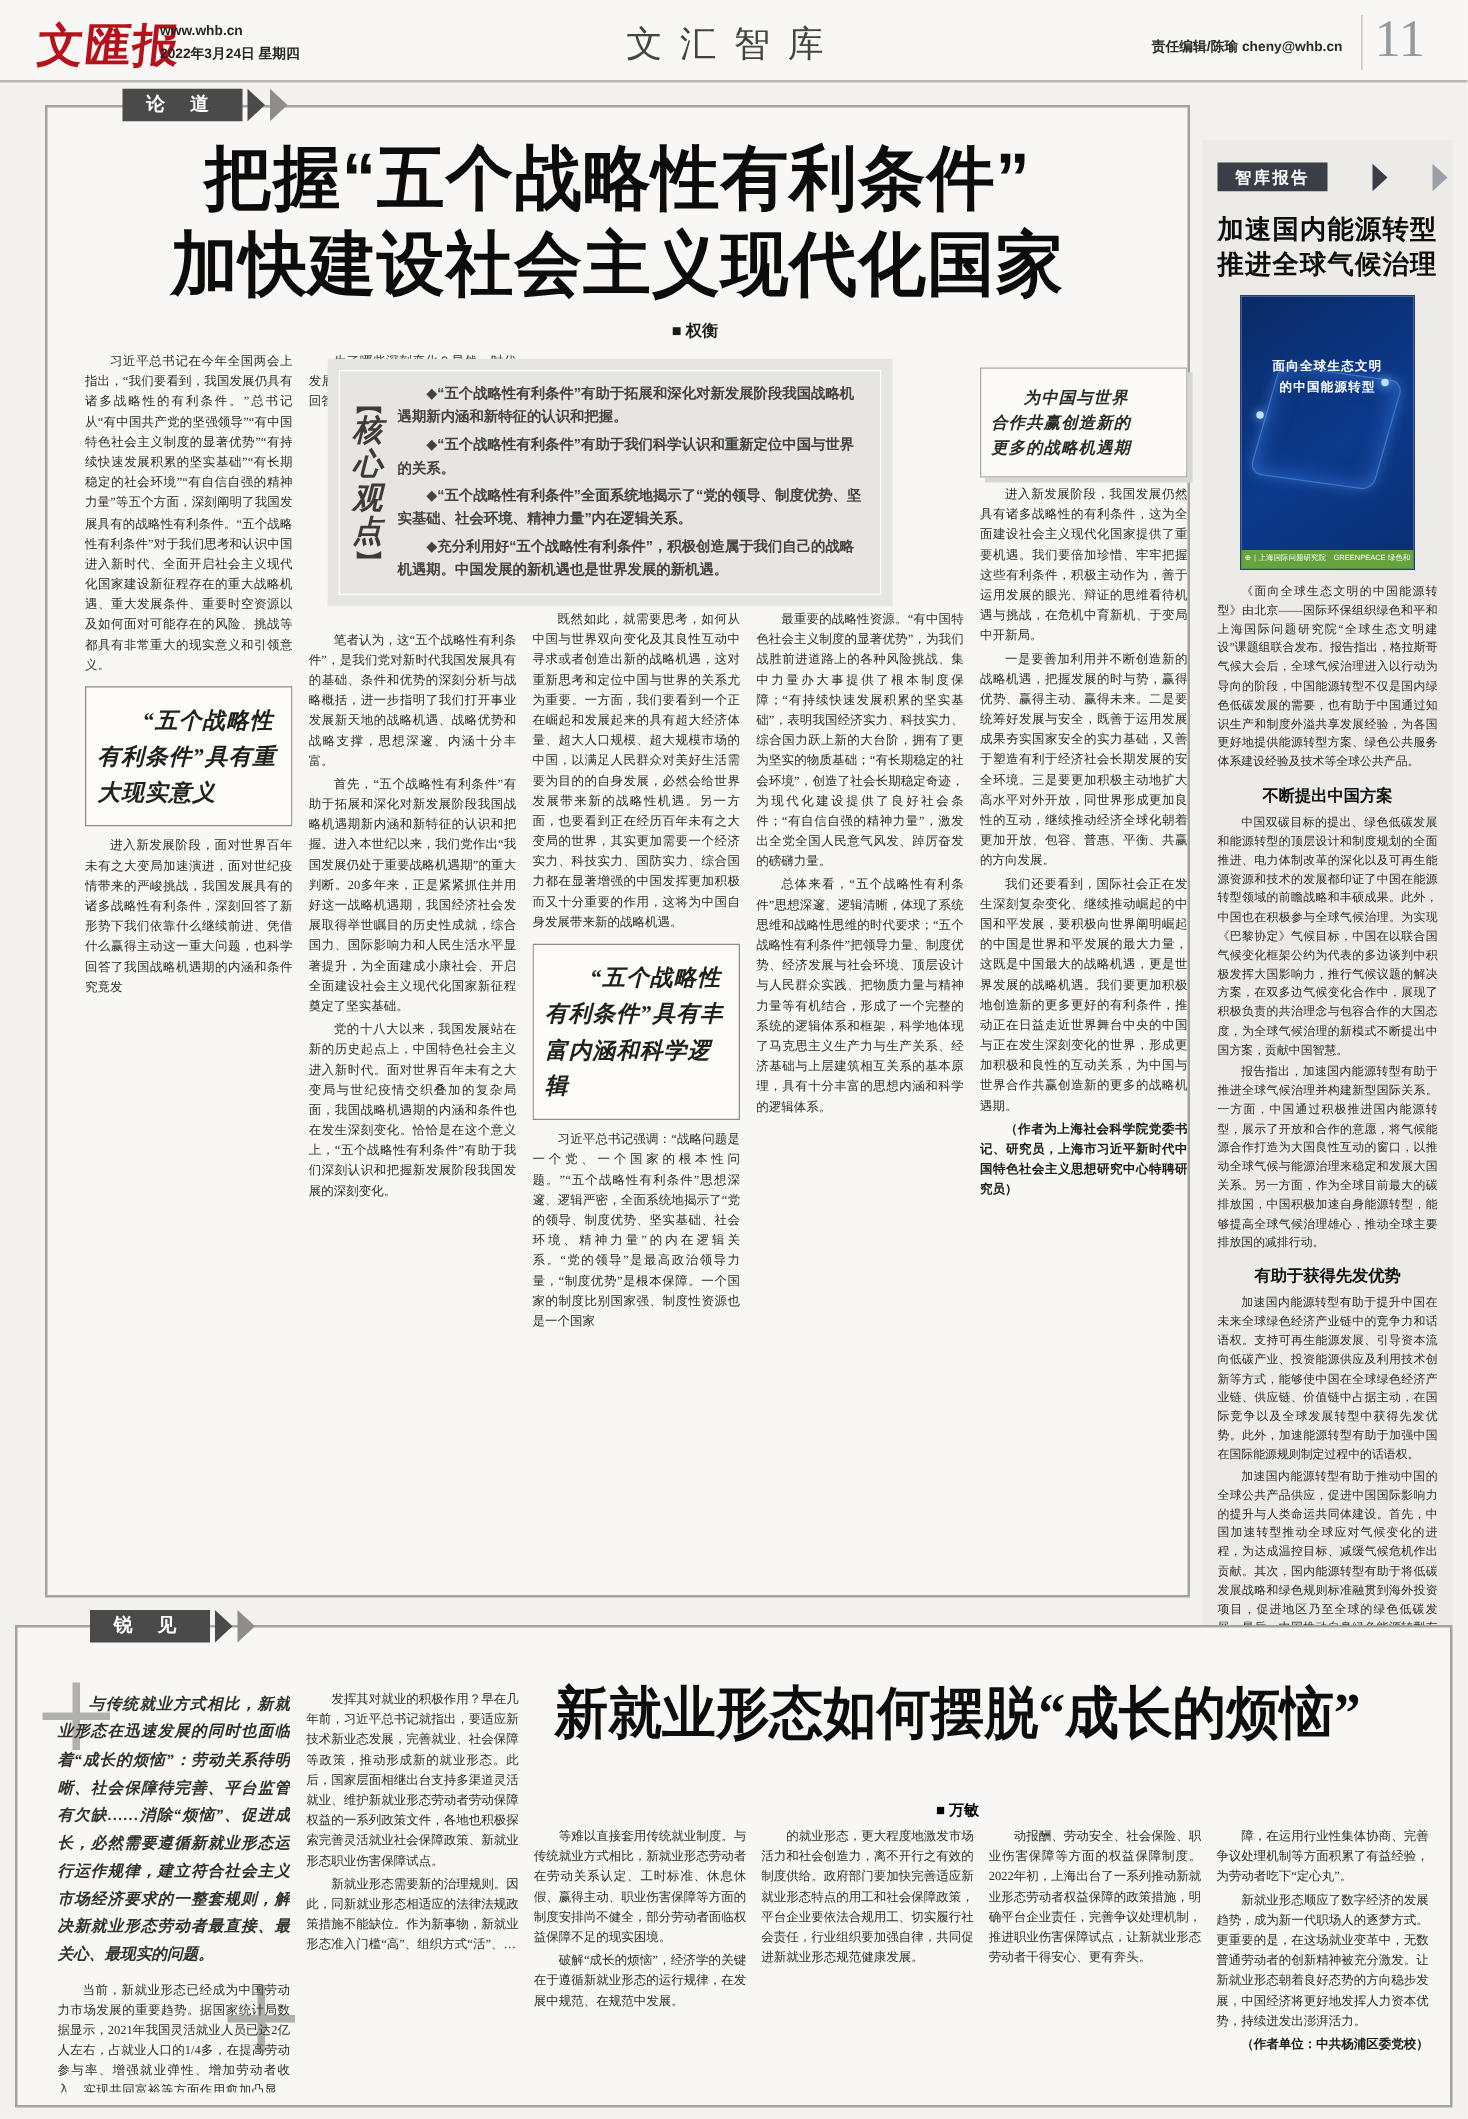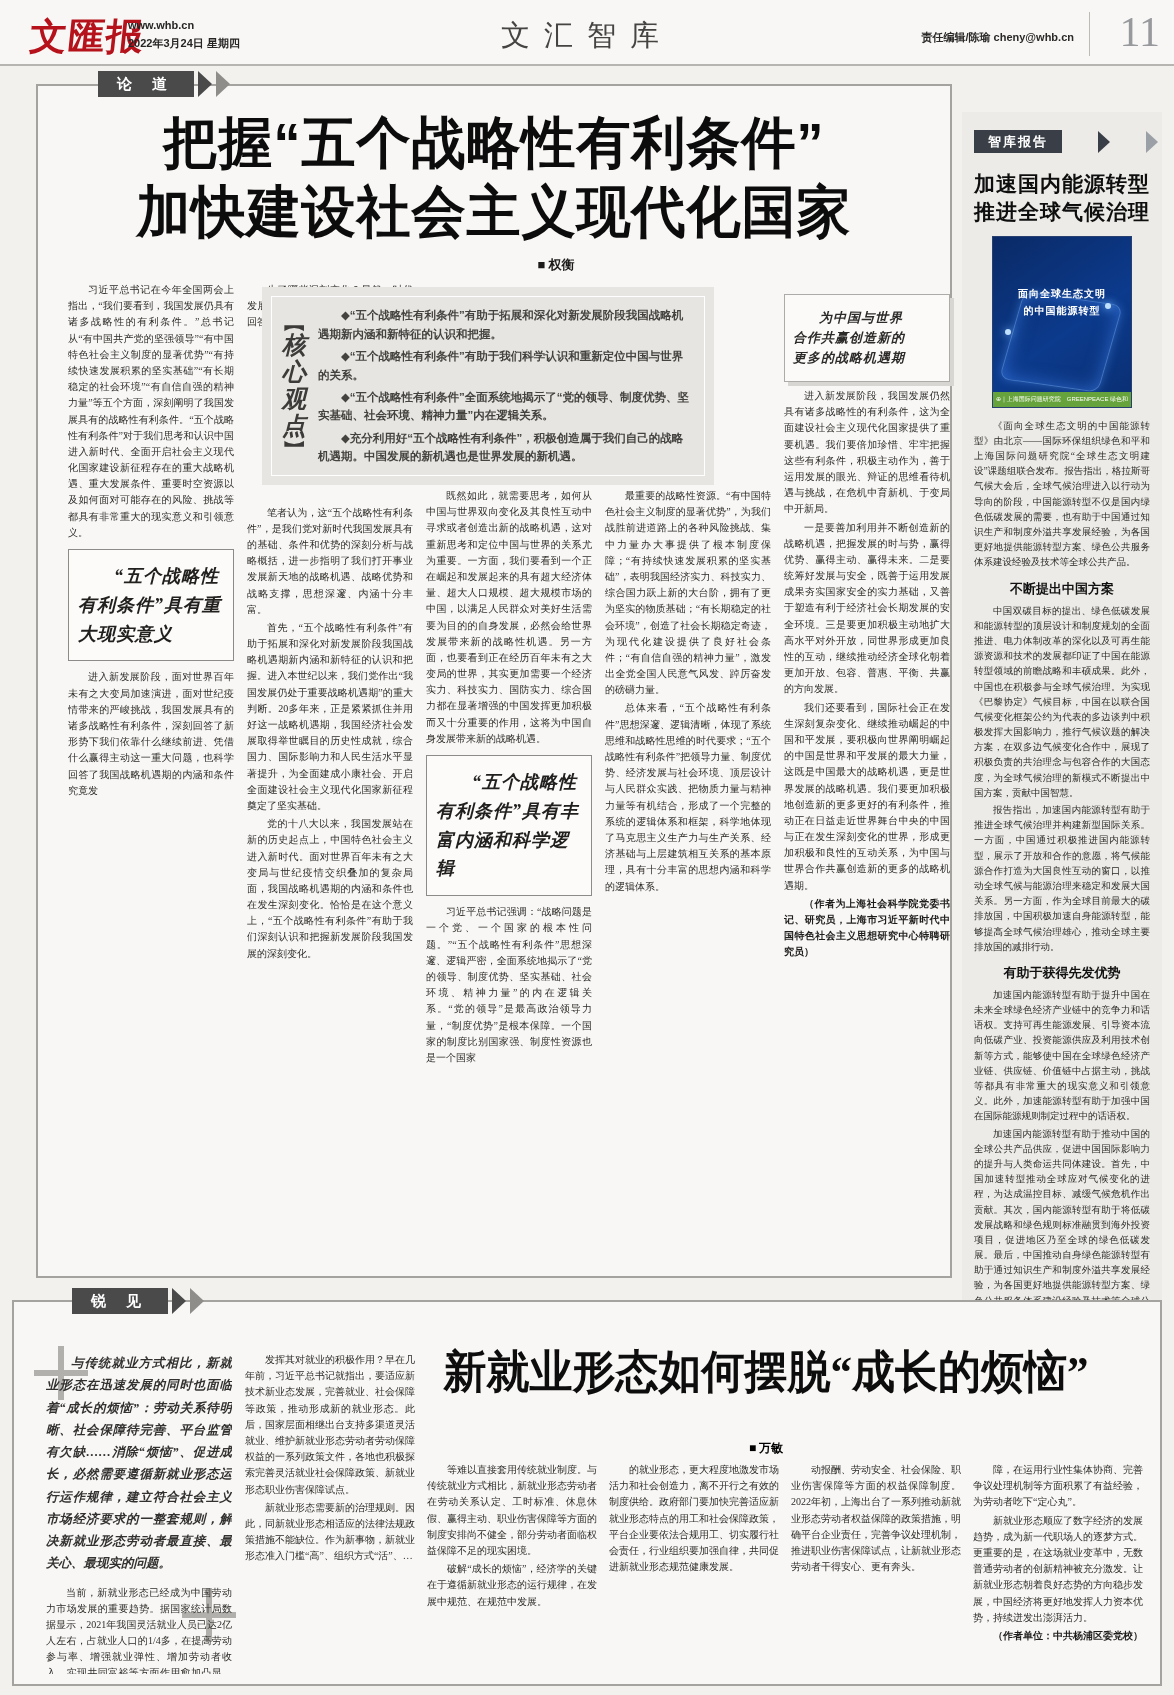--- a/index.html
+++ b/index.html
@@ -10,21 +10,21 @@
     font-family:"Liberation Serif","DejaVu Serif",serif;
     color:#2e2c2a; overflow:hidden;
   }
   
   .masthead { position:absolute; left:0; top:0; width:1174px; height:66px; background:#f8f7f5; border-bottom:2px solid #b7b5b1; }
   .brand { position:absolute; left:30px; top:12px; font-size:37px; font-weight:bold; color:#b5121b; transform:skewX(-6deg); letter-spacing:1px; }
   .brand-meta { position:absolute; left:128px; top:17px; font-size:11px; font-weight:bold; color:#262524; line-height:1.6; font-family:"Liberation Sans","DejaVu Sans",sans-serif; }
   .section-title { position:absolute; left:0; right:0; top:16px; text-align:center; font-size:29px; letter-spacing:14px; color:#454442; font-weight:500; font-family:"Liberation Sans","DejaVu Sans",sans-serif; }
   .editor { position:absolute; right:100px; top:30px; font-size:11px; font-weight:bold; color:#2a2928; font-family:"Liberation Sans","DejaVu Sans",sans-serif; }
   .pagenum-rule { position:absolute; right:84px; top:12px; height:44px; width:1px; background:#bdbbb8; }
-  .pagenum { position:absolute; right:14px; top:8px; font-size:42px; color:#97999c; font-family:"Liberation Serif",serif; }
+  .pagenum { position:absolute; right:34px; top:8px; font-size:42px; color:#97999c; font-family:"Liberation Serif",serif; }
 
   
   .badge { position:absolute; display:flex; align-items:center; z-index:5; }
   .badge-box { background:#4a4a4a; color:#fff; font-family:"Liberation Sans","DejaVu Sans",sans-serif; font-weight:bold; text-align:center; }
   .chev { width:0; height:0; margin-left:4px; }
 
   
   .main-box { position:absolute; left:36px; top:84px; width:916px; height:1194px; border:2px solid #a5a3a0; background:#f8f7f5; }
   .headline { position:absolute; left:36px; top:112px; width:916px; text-align:center; font-family:"Liberation Sans","DejaVu Sans",sans-serif; font-weight:900; color:#0c0c0c; font-size:54px; line-height:1.22; letter-spacing:1px; transform:scaleY(1.04); }
   .byline-main { position:absolute; left:36px; top:256px; width:1040px; text-align:center; font-size:13px; font-weight:bold; color:#1c1b1a; }
@@ -49,21 +49,21 @@
   .author-line { font-size:10px; line-height:1.62; text-align:justify; text-indent:2em; font-weight:bold; color:#1e1d1c; }
   .spacer { width:100%; }
 
   
   .sidebar { position:absolute; left:962px; top:112px; width:200px; height:1188px; background:#ecebe7; padding:58px 12px 10px 12px; overflow:hidden; }
   .sb-badge { left:974px; top:130px;gap:32px; }
   .sb-badge .badge-box { width:88px; height:23px; font-size:13px; line-height:23px; letter-spacing:2px; background:#3a3f47; }
   .sb-badge .chev-a { border-top:11px solid transparent; border-bottom:11px solid transparent; border-left:12px solid #3a3f47; }
   .sb-badge .chev-b { border-top:11px solid transparent; border-bottom:11px solid transparent; border-left:12px solid #9aa0a6; }
   .sb-title { font-family:"Liberation Sans","DejaVu Sans",sans-serif; font-weight:900; font-size:21px; line-height:1.35; color:#0e0e0e; letter-spacing:1px; margin-bottom:10px;text-align:right; }
-  .cover { width:138px; height:170px; margin:4px auto 12px auto; position:relative; background:linear-gradient(145deg,#0a2a66 0%,#0c3a8c 55%,#0a2f72 100%); box-shadow:0 0 0 1px #27406f; overflow:hidden; }
+  .cover { width:138px; height:218px; margin:4px auto 12px auto; position:relative; background:linear-gradient(145deg,#0a2a66 0%,#0c3a8c 55%,#0a2f72 100%); box-shadow:0 0 0 1px #27406f; overflow:hidden; }
   .cover .glow { position:absolute; left:18px; top:60px; width:100px; height:90px; border:1px solid rgba(120,180,255,.5); transform:rotate(8deg) skewX(-8deg); border-radius:10px; box-shadow:0 0 18px rgba(70,140,255,.55) inset, 0 0 10px rgba(90,160,255,.4); }
   .cover .dot { position:absolute; width:6px; height:6px; border-radius:50%; background:#bfe0ff; box-shadow:0 0 8px #7fc0ff; }
   .cover-title { position:absolute; left:0; right:0; top:48px; text-align:center; color:#ffffff; font-size:10px; font-weight:bold; line-height:1.7; letter-spacing:1px; z-index:2; }
   .cover-footer { position:absolute; left:0; right:0; bottom:0; height:15px; background:#67a33c; color:#fff; font-size:6px; line-height:15px; text-align:center; letter-spacing:0; z-index:2; font-family:"Liberation Sans","DejaVu Sans",sans-serif; }
   .sb-p { font-size:9.5px; line-height:1.6; text-align:justify; text-indent:2em; color:#2d2b28; margin-bottom:2px; }
   .sb-sub { font-family:"Liberation Sans","DejaVu Sans",sans-serif; font-weight:bold; font-size:13px; color:#111; text-align:center; margin:9px 0 6px 0; }
 
   
   .bottom-box { position:absolute; left:12px; top:1300px; width:1150px; height:386px; border:2px solid #a5a3a0; background:#f8f7f5; }
   .rj-badge { left:72px; top:1288px; }
@@ -181,21 +181,21 @@
       <div>的中国能源转型</div>
     </div>
     <div class="cover-footer">⊕｜上海国际问题研究院　GREENPEACE 绿色和平</div>
   </div>
   <div id="sidebar-flow">
       <p class="sb-p">《面向全球生态文明的中国能源转型》由北京——国际环保组织绿色和平和上海国际问题研究院“全球生态文明建设”课题组联合发布。报告指出，格拉斯哥气候大会后，全球气候治理进入以行动为导向的阶段，中国能源转型不仅是国内绿色低碳发展的需要，也有助于中国通过知识生产和制度外溢共享发展经验，为各国更好地提供能源转型方案、绿色公共服务体系建设经验及技术等全球公共产品。</p>
       <div class="sb-sub">不断提出中国方案</div>
       <p class="sb-p">中国双碳目标的提出、绿色低碳发展和能源转型的顶层设计和制度规划的全面推进、电力体制改革的深化以及可再生能源资源和技术的发展都印证了中国在能源转型领域的前瞻战略和丰硕成果。此外，中国也在积极参与全球气候治理。为实现《巴黎协定》气候目标，中国在以联合国气候变化框架公约为代表的多边谈判中积极发挥大国影响力，推行气候议题的解决方案，在双多边气候变化合作中，展现了积极负责的共治理念与包容合作的大国态度，为全球气候治理的新模式不断提出中国方案，贡献中国智慧。</p>
       <p class="sb-p">报告指出，加速国内能源转型有助于推进全球气候治理并构建新型国际关系。一方面，中国通过积极推进国内能源转型，展示了开放和合作的意愿，将气候能源合作打造为大国良性互动的窗口，以推动全球气候与能源治理来稳定和发展大国关系。另一方面，作为全球目前最大的碳排放国，中国积极加速自身能源转型，能够提高全球气候治理雄心，推动全球主要排放国的减排行动。</p>
       <div class="sb-sub">有助于获得先发优势</div>
-      <p class="sb-p">加速国内能源转型有助于提升中国在未来全球绿色经济产业链中的竞争力和话语权。支持可再生能源发展、引导资本流向低碳产业、投资能源供应及利用技术创新等方式，能够使中国在全球绿色经济产业链、供应链、价值链中占据主动，挑战等都具有非常重大的现实意义和引领意义。此外，加速能源转型有助于加强中国在国际能源规则制定过程中的话语权。</p>
+      <p class="sb-p">加速国内能源转型有助于提升中国在未来全球绿色经济产业链中的竞争力和话语权。支持可再生能源发展、引导资本流向低碳产业、投资能源供应及利用技术创新等方式，能够使中国在全球绿色经济产业链、供应链、价值链中占据主动，在国际竞争以及全球发展转型中获得先发优势。此外，加速能源转型有助于加强中国在国际能源规则制定过程中的话语权。</p>
       <p class="sb-p">加速国内能源转型有助于推动中国的全球公共产品供应，促进中国国际影响力的提升与人类命运共同体建设。首先，中国加速转型推动全球应对气候变化的进程，为达成温控目标、减缓气候危机作出贡献。其次，国内能源转型有助于将低碳发展战略和绿色规则标准融贯到海外投资项目，促进地区乃至全球的绿色低碳发展。最后，中国推动自身绿色能源转型有助于通过知识生产和制度外溢共享发展经验，为各国更好地提供能源转型方案、绿色公共服务体系建设经验及技术等全球公共产品。</p>
     </div>
 </div>
 <div class="badge sb-badge">
   <div class="badge-box">智库报告</div>
   <div class="chev chev-a"></div>
   <div class="chev chev-b"></div>
 </div>
 
 <div class="bottom-box"></div>

